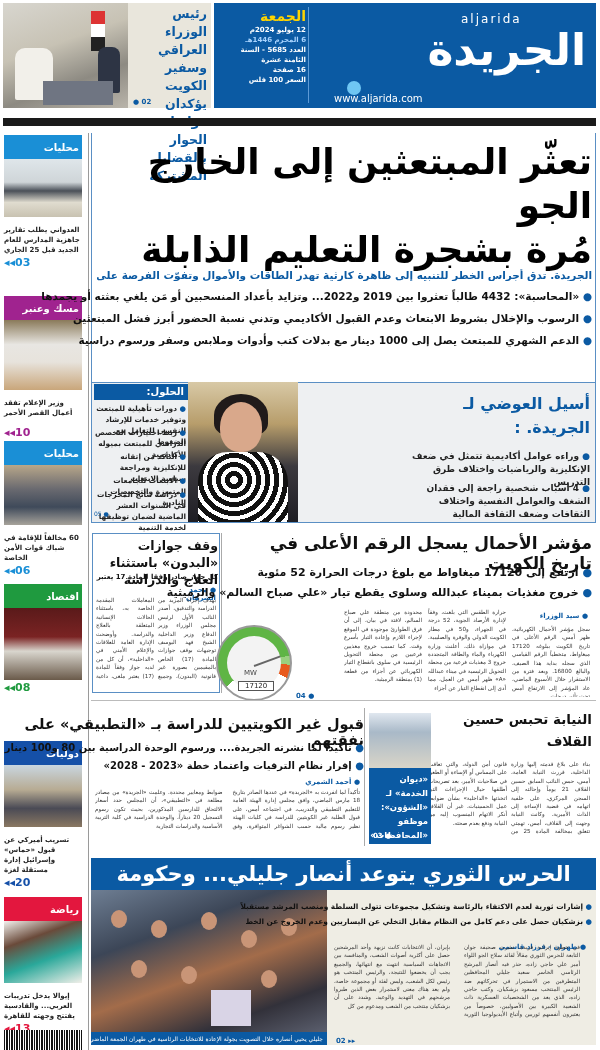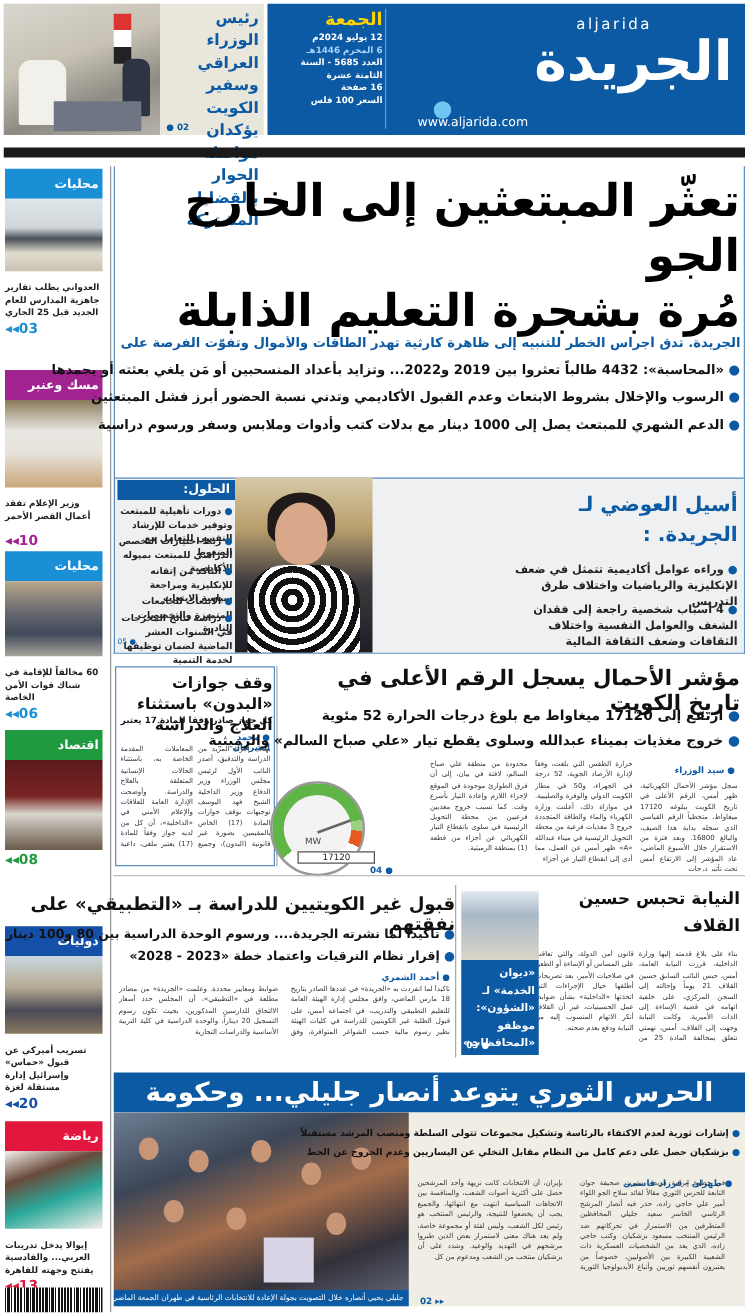--- a/index.html
+++ b/index.html
@@ -50,21 +50,21 @@
 #iv-ref{position:absolute;left:94px;top:510px;font-size:6px;color:#0b5aa3;direction:ltr}
 
 #el-title{position:absolute;right:8px;top:533px;width:360px;text-align:right;font-weight:bold;font-size:17px;color:#111}
 .el-b{position:absolute;right:8px;text-align:right;font-weight:bold;font-size:11px;color:#111;white-space:nowrap}
 .body-txt{position:absolute;font-size:5.6px;line-height:8.4px;text-align:justify;color:#333}
 .byline{position:absolute;font-size:7px;color:#0b5aa3;font-weight:bold;text-align:right}
 #gauge{position:absolute;left:216px;top:625px;width:76px;height:76px;border-radius:50%;background:conic-gradient(from 215deg,#fff 0 4%,#5fb545 4% 62%,#9ad07f 62% 66%,#e85a1e 66% 72%,#fff 72% 100%);border:2px solid #999}
 #gauge .inner{position:absolute;left:9px;top:9px;width:54px;height:54px;border-radius:50%;background:#f3f3f3}
 #gauge .needle{position:absolute;left:36px;top:38px;width:28px;height:2px;background:#666;transform-origin:0 50%;transform:rotate(-20deg)}
 #gauge .mw{position:absolute;left:26px;top:42px;font-size:7px;color:#444}
-#gauge .val{position:absolute;left:20px;top:54px;font-size:7px;color:#222;border:1px solid #555;padding:0 19px;background:#fff}
+#gauge .val{position:absolute;left:20px;top:54px;font-size:7px;color:#222;border:1px solid #555;padding:0 6px;background:#fff}
 
 #pp-box{position:absolute;left:92px;top:533px;width:128px;height:160px;border:1px solid #5a8fc4}
 #pp-title{position:absolute;left:94px;top:537px;width:124px;text-align:right;font-weight:bold;font-size:12.5px;line-height:17px;color:#111}
 #pp-sub{position:absolute;left:94px;top:573px;width:124px;text-align:right;font-size:7px;font-weight:bold;color:#111;white-space:nowrap;overflow:hidden}
 #mid-vline{position:absolute;left:221px;top:533px;width:1px;height:160px;background:#aaa}
 
 #hrule1{position:absolute;left:91px;top:700px;width:505px;height:1px;background:#bbb}
 #nv-title{position:absolute;right:8px;top:708px;width:160px;text-align:right;font-weight:bold;font-size:13.5px;line-height:22px;color:#111}
 #nv-photo{position:absolute;left:369px;top:713px;width:62px;height:55px;background:linear-gradient(180deg,#e0e7ef 0%,#a9b9c8 35%,#d9d5c8 100%)}
 #nv-box{position:absolute;left:369px;top:768px;width:62px;height:76px;background:#0b5aa3;color:#fff;font-size:8.5px;font-weight:bold;text-align:right;padding:4px 3px;line-height:14px}

